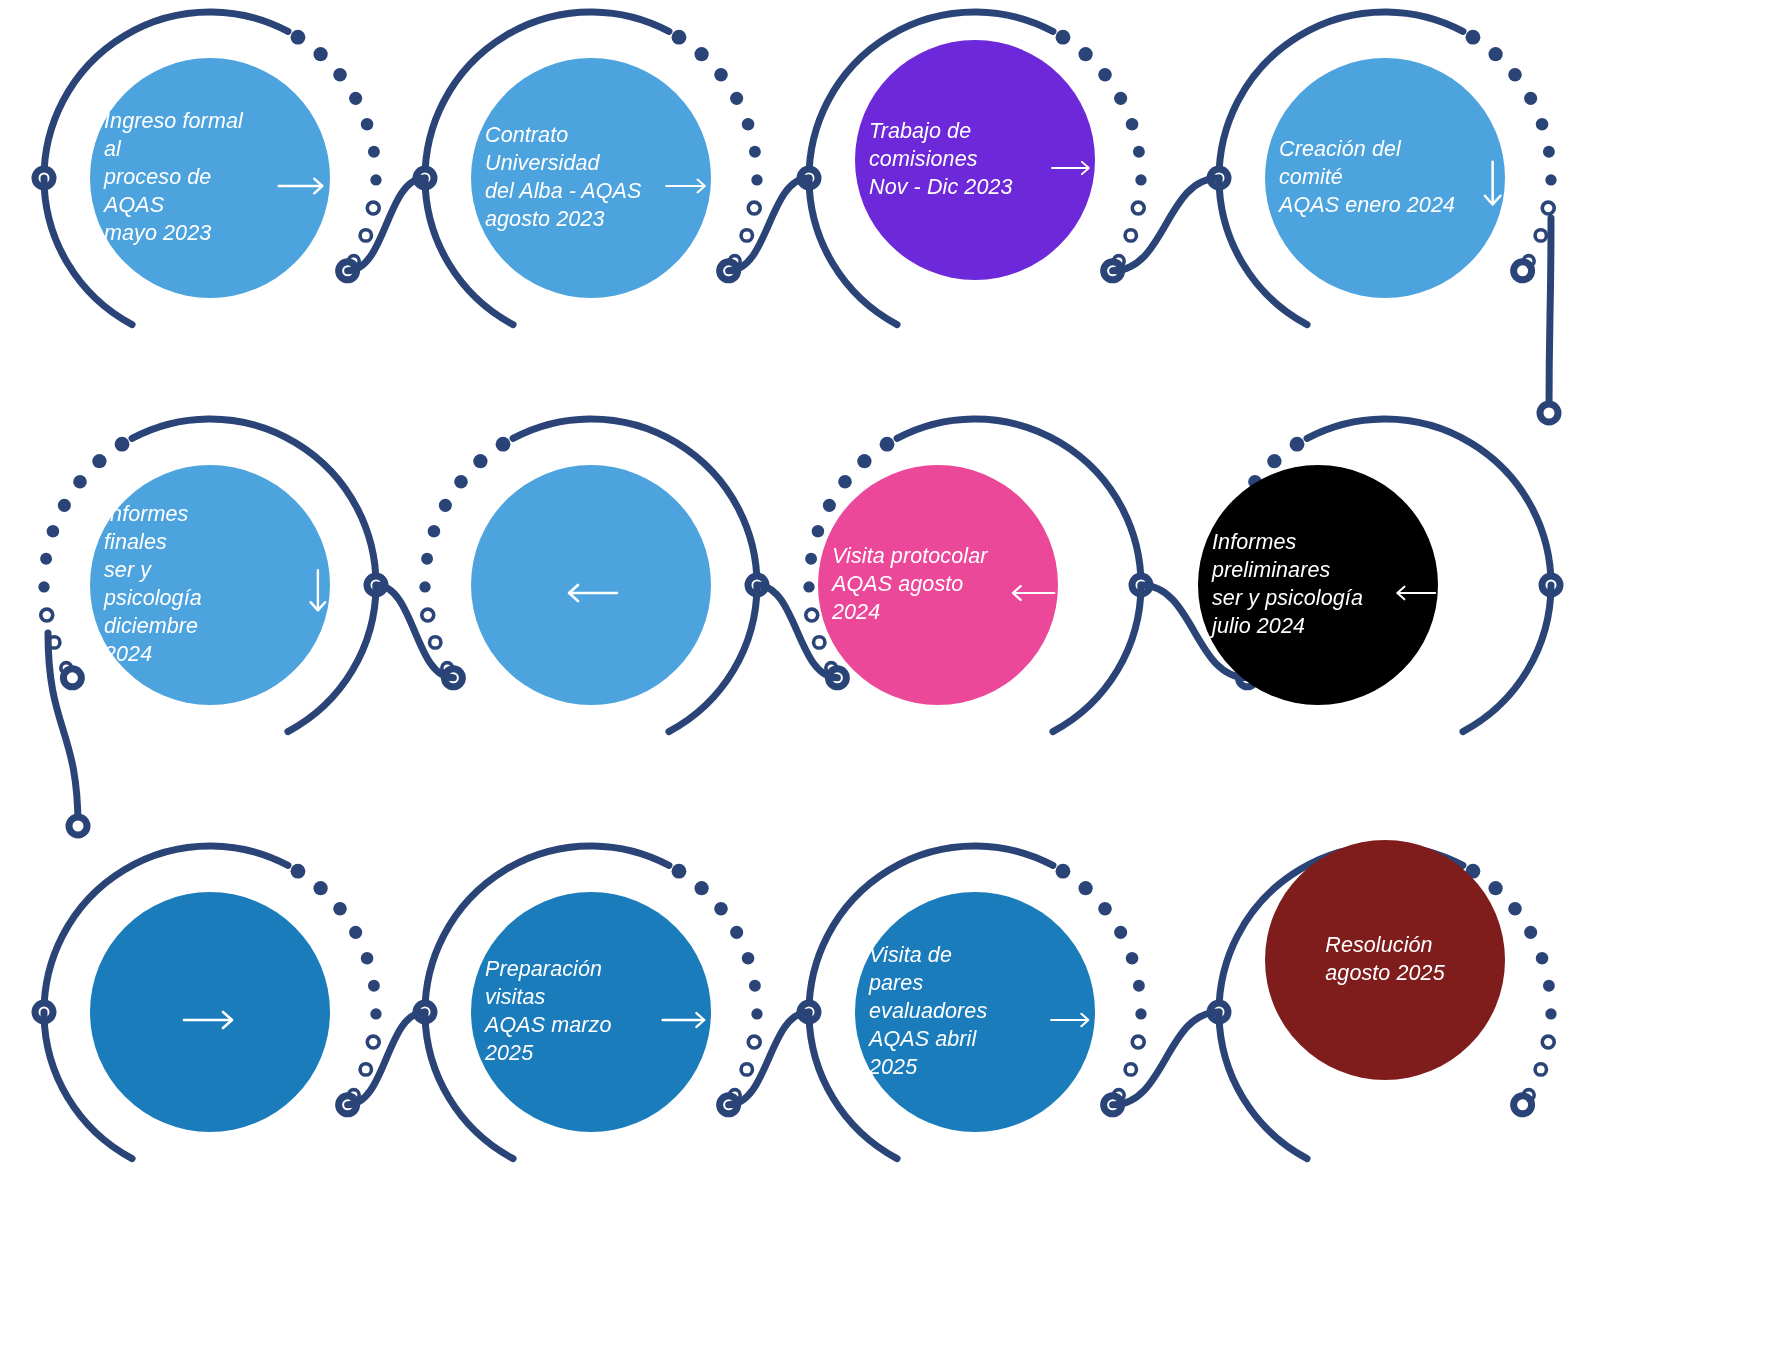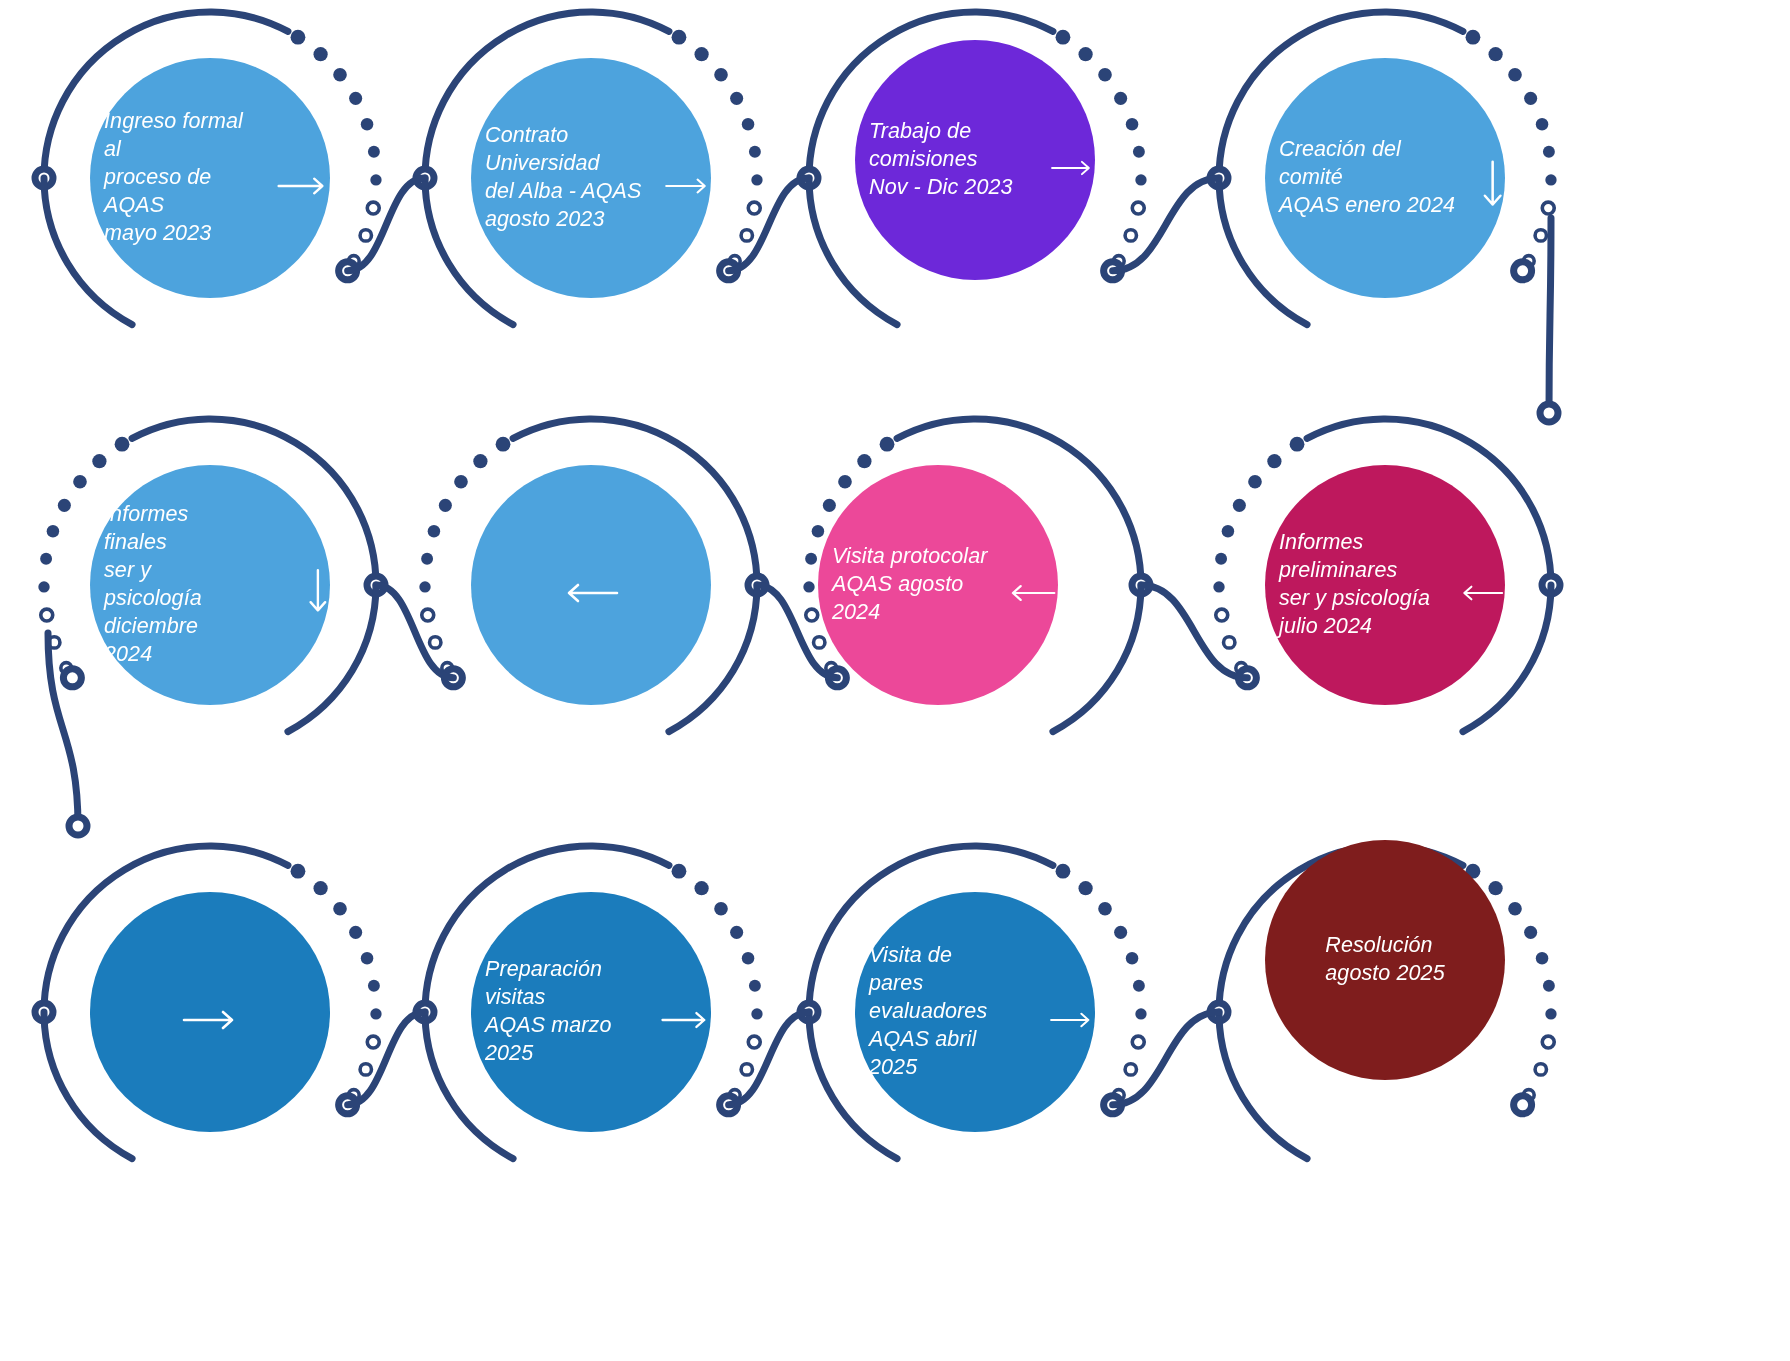--- a/index.html
+++ b/index.html
@@ -225,21 +225,21 @@
         <path d="M4 13 H52 M43 5 L52 13 L43 21" fill="none" stroke="#fff" stroke-width="2.6" stroke-linecap="round" stroke-linejoin="round"></path>
       </svg>
     </div>
     <div class="node" style="left: 1265px; top: 58px; height: 240px; width: 240px; background: rgb(77, 163, 221);">
       <div class="label">Creación del comité
 AQAS enero 2024</div>
       <svg class="arrow" viewBox="0 0 26 54" style="width:26px;height:54px;">
         <path d="M13 2 V46 M5 37 L13 46 L21 37" fill="none" stroke="#fff" stroke-width="2.6" stroke-linecap="round" stroke-linejoin="round"></path>
       </svg>
     </div>
-    <div class="node" style="left: 1265px; top: 465px; height: 240px; width: 240px; background: #be185d;">
+    <div class="node" style="left: 1198px; top: 465px; height: 240px; width: 240px; background: #000000;">
       <div class="label">Informes preliminares
 ser y psicología
 julio 2024</div>
       <svg class="arrow" viewBox="0 0 60 26">
         <path d="M56 13 H8 M17 5 L8 13 L17 21" fill="none" stroke="#fff" stroke-width="2.6" stroke-linecap="round" stroke-linejoin="round"></path>
       </svg>
     </div>
     <div class="node" style="left: 818px; top: 465px; height: 240px; width: 240px; background: #ec4899;">
       <div class="label">Visita protocolar
 AQAS agosto 2024</div>

